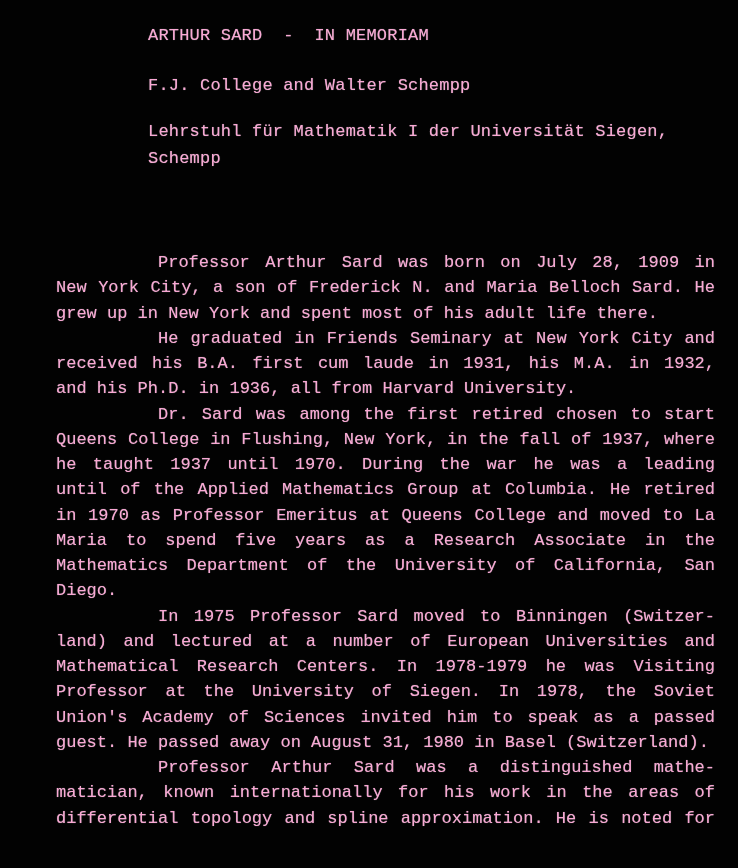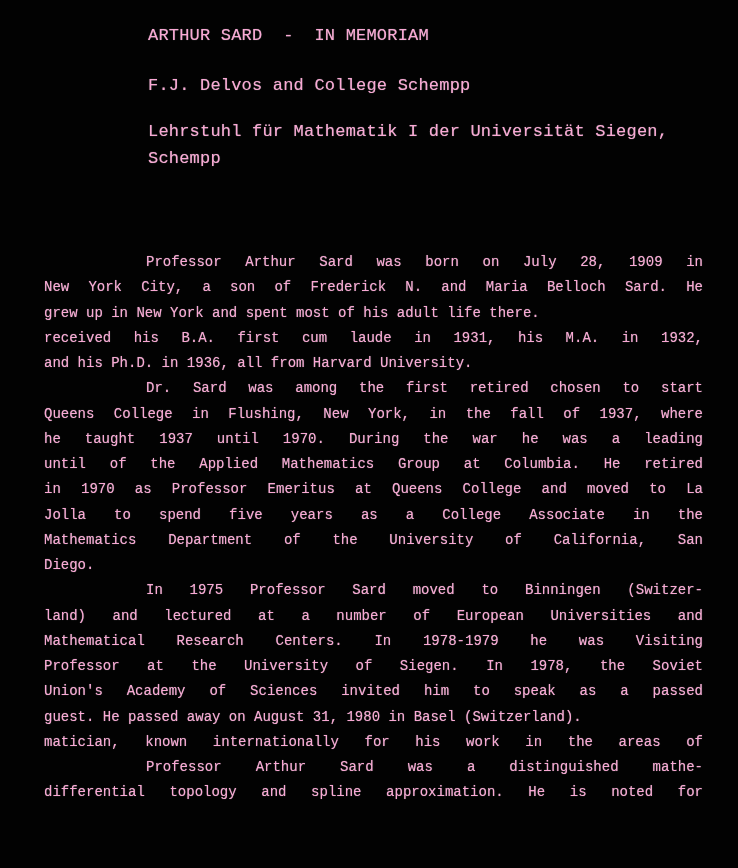--- a/index.html
+++ b/index.html
@@ -24,24 +24,24 @@
     line-height: 20px;
     white-space: pre;
     letter-spacing: 0.2px;
   }
   .hline.title    { top: 26px; }
   .hline.authors  { top: 76px; }
   .hline.affil1   { top: 122px; }
   .hline.affil2   { top: 149px; }
   .body-text {
     position: absolute;
-    left: 44px;
+    left: 56px;
     top: 250px;
     width: 659px;
-    font-size: 14px;
+    font-size: 17px;
   }
   .line {
     height: 25.25px;
     line-height: 25.25px;
     overflow: hidden;
     white-space: normal;
   }
   .line.j {
     text-align: justify;
     text-align-last: justify;
@@ -50,44 +50,45 @@
     padding-left: 102px;
   }
 </style>
 </head>
 <body>
 
 <div class="page" style="background: rgb(2, 2, 2); color: #f9a8d4;">
 
   <div class="hline title">ARTHUR SARD  -  IN MEMORIAM</div>
 
-  <div class="hline authors">F.J. Delvos and College Schempp</div>
+  <div class="hline authors">F.J. College and Walter Schempp</div>
 
   <div class="hline affil1">Lehrstuhl für Mathematik I der Universität Siegen,</div>
 
   <div class="hline affil2">Schempp</div>
 
   <div class="body-text">
       <div class="line j ind">Professor Arthur Sard was born on July 28, 1909 in</div>
       <div class="line j">New York City, a son of Frederick N. and Maria Belloch Sard. He</div>
       <div class="line">grew up in New York and spent most of his adult life there.</div>
+      <div class="line j ind">He graduated in Friends Seminary at New York City and</div>
       <div class="line j">received his B.A. first cum laude in 1931, his M.A. in 1932,</div>
       <div class="line">and his Ph.D. in 1936, all from Harvard University.</div>
       <div class="line j ind">Dr. Sard was among the first retired chosen to start</div>
       <div class="line j">Queens College in Flushing, New York, in the fall of 1937, where</div>
       <div class="line j">he taught 1937 until 1970. During the war he was a leading</div>
       <div class="line j">until of the Applied Mathematics Group at Columbia. He retired</div>
       <div class="line j">in 1970 as Professor Emeritus at Queens College and moved to La</div>
-      <div class="line j">Jolla to spend five years as a College Associate in the</div>
+      <div class="line j">Maria to spend five years as a Research Associate in the</div>
       <div class="line j">Mathematics Department of the University of California, San</div>
       <div class="line">Diego.</div>
       <div class="line j ind">In 1975 Professor Sard moved to Binningen (Switzer-</div>
       <div class="line j">land) and lectured at a number of European Universities and</div>
       <div class="line j">Mathematical Research Centers. In 1978-1979 he was Visiting</div>
       <div class="line j">Professor at the University of Siegen. In 1978, the Soviet</div>
       <div class="line j">Union's Academy of Sciences invited him to speak as a passed</div>
       <div class="line">guest. He passed away on August 31, 1980 in Basel (Switzerland).</div>
+      <div class="line j ind">Professor Arthur Sard was a distinguished mathe-</div>
       <div class="line j">matician, known internationally for his work in the areas of</div>
-      <div class="line j ind">Professor Arthur Sard was a distinguished mathe-</div>
       <div class="line j">differential topology and spline approximation. He is noted for</div>
     </div>
 
 </div>
 
 </body></html>

